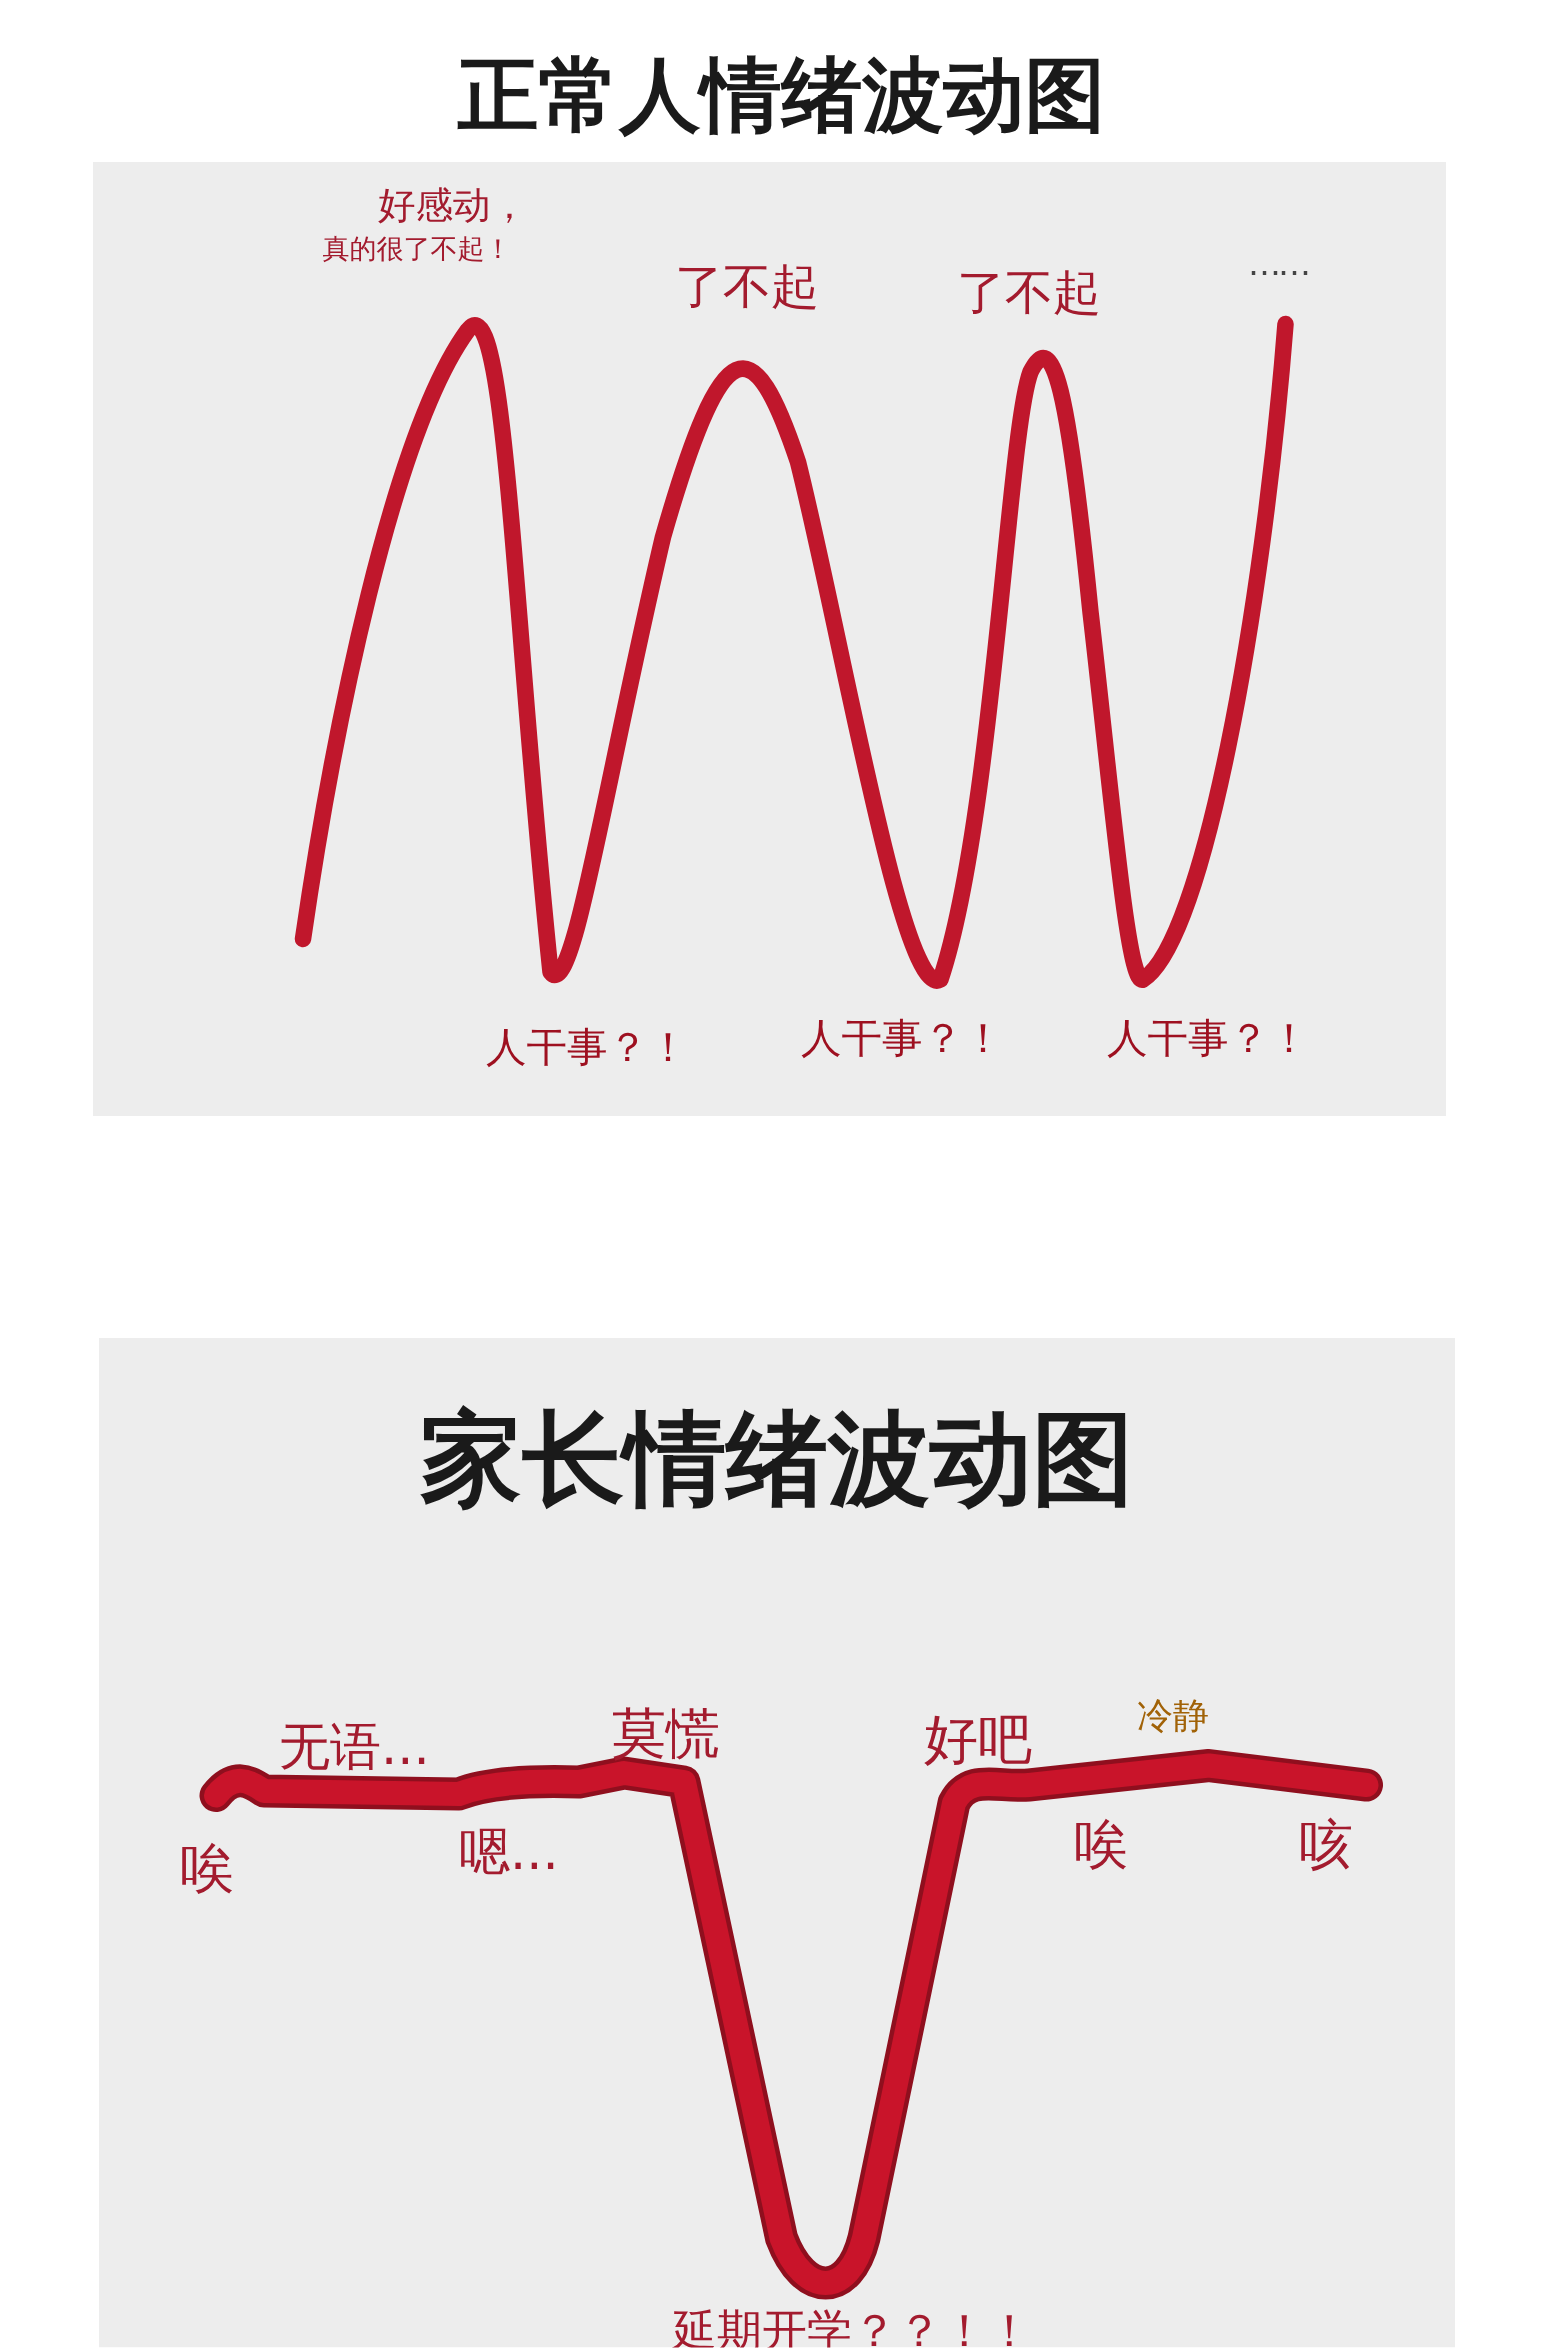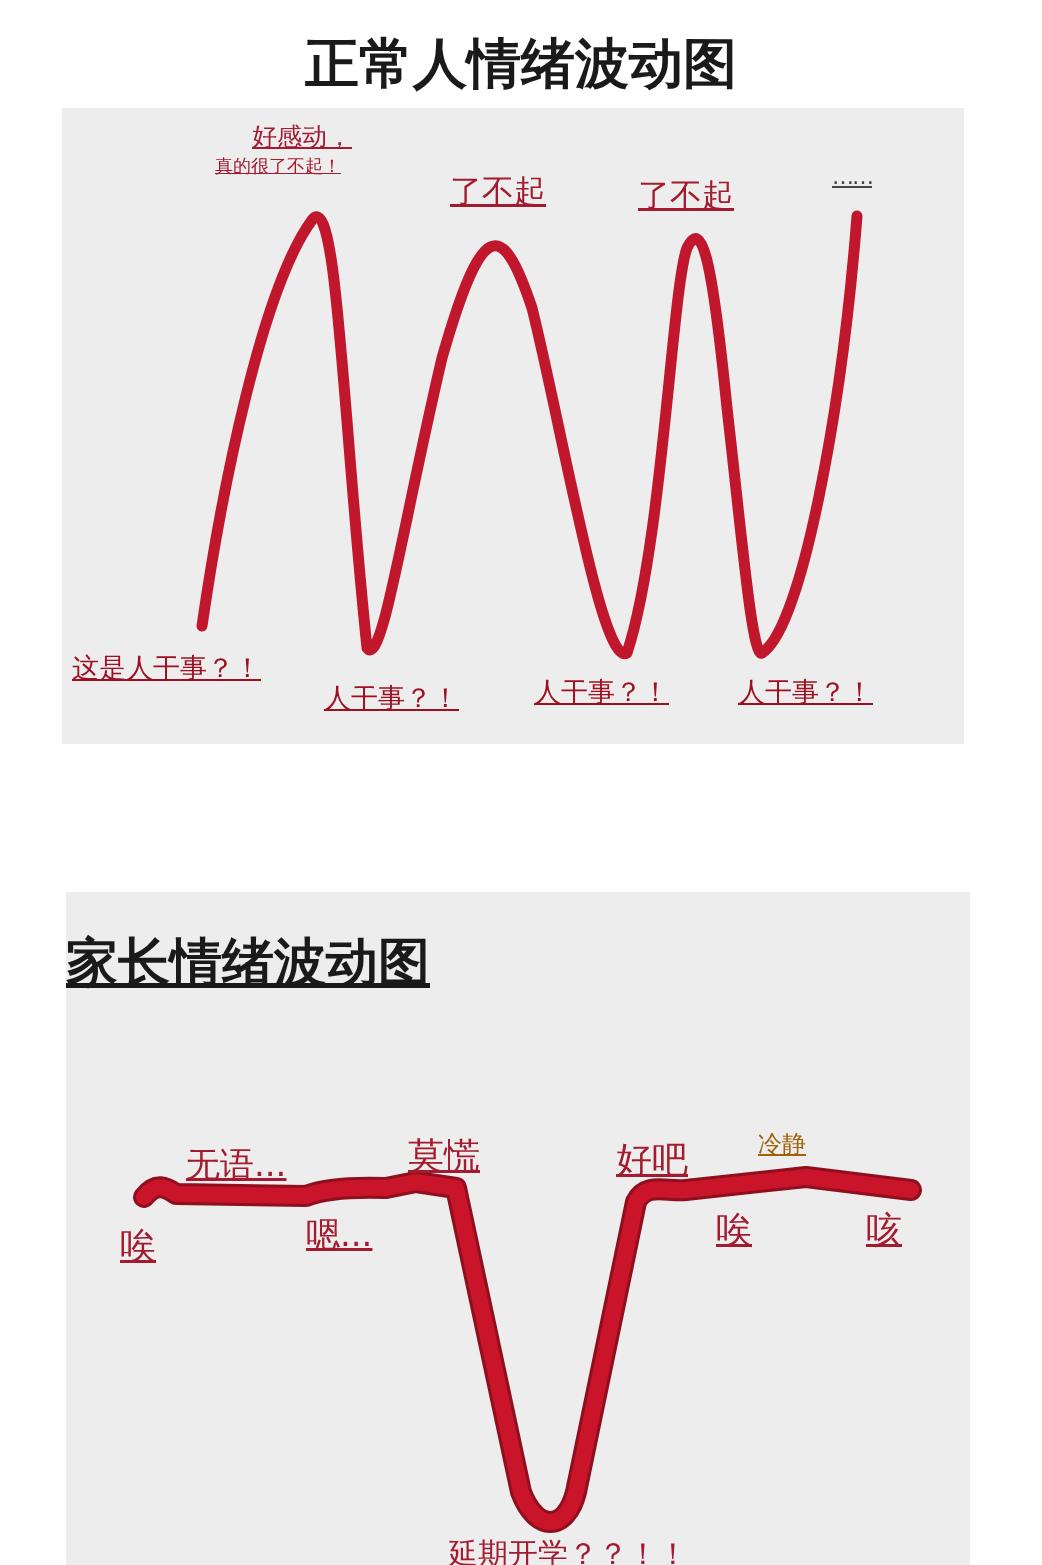--- a/index.html
+++ b/index.html
@@ -1,45 +1,44 @@
 <!DOCTYPE html>
 <html><head>
 <meta charset="utf-8">
 <style>
   html,body{margin:0;padding:0;background:#ffffff;}
   body{width:1042px;height:1565px;position:relative;overflow:hidden;font-family:"DejaVu Sans",sans-serif;}
   .title{position:absolute;left:0;width:1042px;text-align:center;color:#1a1a1a;font-weight:bold;font-family:Liberation Serif, serif;}
   .panel{position:absolute;background:#ededed;}
-  .lbl{position:absolute;white-space:nowrap;text-decoration:underline;}
+  .lbl{position:absolute;white-space:nowrap;}
   svg{position:absolute;left:0;top:0;}
 </style>
 </head>
 <body>
 
 <div class="title" style="top:28px;font-size:54px;">正常人情绪波动图</div>
 
 <div class="panel" style="left:62px;top:108px;width:902px;height:636px;">
   <svg width="902" height="636">
     <path d="M 140 518 C 160 380, 200 180, 250 112 C 275 80, 280 300, 305 540 C 320 560, 340 420, 380 250 C 420 110, 440 110, 470 200 C 500 320, 540 560, 565 545 C 600 440, 610 180, 625 140 C 640 110, 650 150, 665 300 C 680 430, 690 550, 700 545 C 740 520, 780 300, 795 108" fill="none" stroke="#c0172c" stroke-width="11" stroke-linecap="round" stroke-linejoin="round"></path>
   </svg>
 
   <div class="lbl" style="left:190px;top:12px;font-size:25px;color:#a31b2e;">好感动，</div>
   <div class="lbl" style="left:153px;top:46px;font-size:18px;color:#a31b2e;">真的很了不起！</div>
   <div class="lbl" style="left:388px;top:62px;font-size:32px;color:#a31b2e;">了不起</div>
   <div class="lbl" style="left:576px;top:66px;font-size:32px;color:#a31b2e;">了不起</div>
   <div class="lbl" style="left:770px;top:56px;font-size:22px;color:#444444;letter-spacing:-2px;">……</div>
 
-  <div class="lbl" style="left:10px;top:542px;font-size:27px;color:#9e1020;">这是人干事？！</div>
   <div class="lbl" style="left:262px;top:572px;font-size:27px;color:#9e1020;">人干事？！</div>
   <div class="lbl" style="left:472px;top:566px;font-size:27px;color:#9e1020;">人干事？！</div>
   <div class="lbl" style="left:676px;top:566px;font-size:27px;color:#9e1020;">人干事？！</div>
 </div>
 
 <div class="panel" style="left:66px;top:892px;width:904px;height:673px;">
-  <div class="lbl" style="left:0;width:904px;top:36px;font-size:52px;color:#1a1a1a;font-weight:bold;">家长情绪波动图</div>
+  <div class="lbl" style="left:0;width:904px;text-align:center;top:36px;font-size:68px;color:#1a1a1a;font-weight:bold;">家长情绪波动图</div>
 
   <svg width="904" height="673">
     <path d="M 78 305 C 90 290, 100 295, 110 302 L 240 304 C 260 296, 290 295, 320 296 L 350 290 L 390 296 L 455 600 C 470 640, 500 640, 510 600 L 570 310 C 580 290, 600 300, 620 298 L 740 285 L 845 298" fill="none" stroke="#8f0f1e" stroke-width="22" stroke-linecap="round" stroke-linejoin="round"></path>
     <path d="M 78 305 C 90 290, 100 295, 110 302 L 240 304 C 260 296, 290 295, 320 296 L 350 290 L 390 296 L 455 600 C 470 640, 500 640, 510 600 L 570 310 C 580 290, 600 300, 620 298 L 740 285 L 845 298" fill="none" stroke="#c9142a" stroke-width="16" stroke-linecap="round" stroke-linejoin="round"></path>
   </svg>
 
   <div class="lbl" style="left:54px;top:330px;font-size:36px;color:#a31b2e;">唉</div>
   <div class="lbl" style="left:120px;top:250px;font-size:34px;color:#a31b2e;">无语...</div>
   <div class="lbl" style="left:240px;top:320px;font-size:34px;color:#a31b2e;">嗯...</div>
   <div class="lbl" style="left:342px;top:240px;font-size:36px;color:#a31b2e;text-align:center;">莫慌</div>

